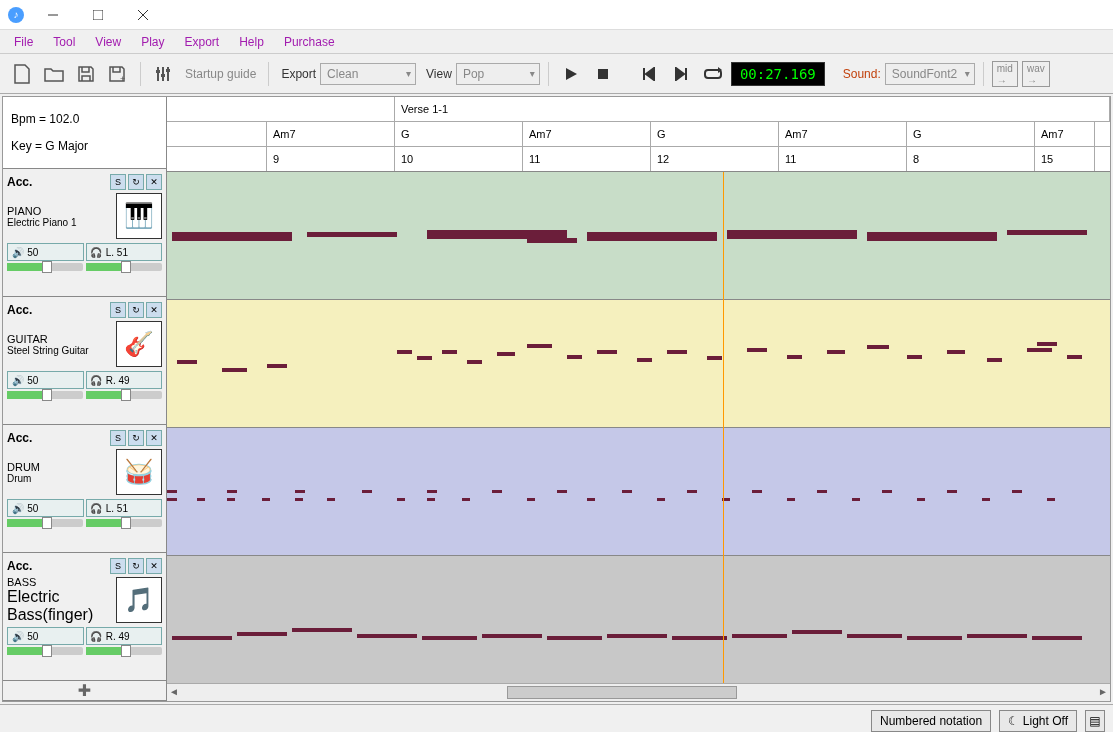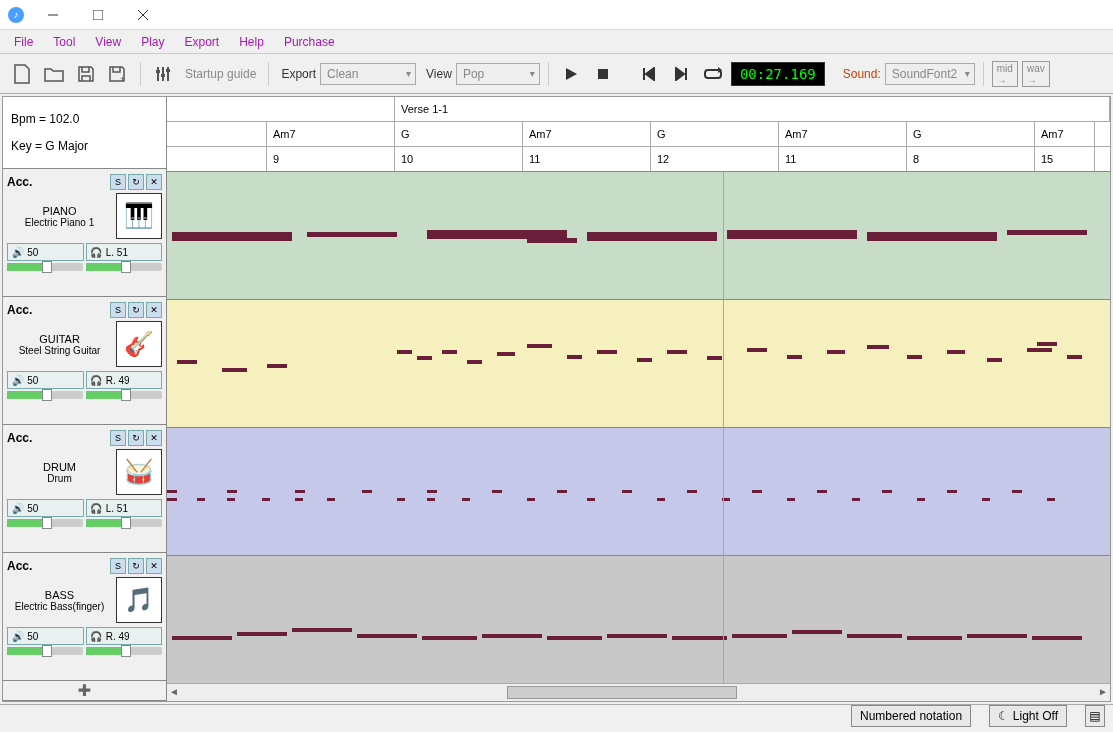--- a/index.html
+++ b/index.html
@@ -21,40 +21,40 @@
 .smallbtn { border: 1px solid #999; background: #eee; padding: 1px 4px; font-size: 10px; color: #888; cursor: pointer; }
 .main { flex: 1; display: flex; overflow: hidden; border: 1px solid #999; margin: 2px; }
 .left { width: 164px; border-right: 1px solid #888; display: flex; flex-direction: column; background: #f0f0f0; }
 .infobox { height: 75px; border-bottom: 1px solid #888; padding: 8px; display: flex; flex-direction: column; justify-content: space-around; background: #fff; }
 .trackbox { height: 128px; border-bottom: 1px solid #888; padding: 4px; display: flex; flex-direction: column; position: relative; }
 .trackheader { display: flex; justify-content: space-between; align-items: center; height: 18px; }
 .trackheader .acc { font-weight: bold; font-size: 12px; }
 .trackheader .trackbtns { display: flex; gap: 2px; }
 .trackheader .tkbtn { width: 16px; height: 16px; border: 1px solid #7aa; background: #cde; display: flex; align-items: center; justify-content: center; font-size: 9px; cursor: pointer; }
 .trackmid { display: flex; align-items: center; gap: 4px; height: 50px; }
-.trackmid .names { flex: 1; text-align: center; font-size: 11px; }
+.trackmid .names { flex: 1; text-align: left; font-size: 11px; }
 .trackmid .iconbox { width: 46px; height: 46px; border: 1px solid #333; background: #fff; display: flex; align-items: center; justify-content: center; font-size: 24px; }
 .trackctl { display: flex; gap: 2px; margin-top: 2px; }
 .ctlbox { border: 1px solid #7aa; background: #e8f0f0; height: 18px; display: flex; align-items: center; padding: 0 4px; font-size: 10px; gap: 3px; }
 .addrow { height: 20px; border-bottom: 1px solid #888; display: flex; align-items: center; justify-content: center; font-size: 16px; color: #666; cursor: pointer; }
 .right { flex: 1; display: flex; flex-direction: column; overflow: hidden; }
 .gridhead { height: 75px; border-bottom: 1px solid #888; display: flex; flex-direction: column; background: #fff; }
 .gridrow { flex: 1; display: flex; border-bottom: 1px solid #aaa; }
 .gridcell { border-right: 1px solid #aaa; padding: 3px 6px; font-size: 11px; display: flex; align-items: center; }
 .tracks { flex: 1; overflow-y: auto; position: relative; }
 .tracklane { height: 128px; border-bottom: 1px solid #888; position: relative; }
 .lane-piano { background: #c8ddc8; }
 .lane-guitar { background: #f5f0be; }
 .lane-drum { background: #c5c8e8; }
 .lane-bass { background: #c8c8c8; }
 .note { position: absolute; background: #6b1e3a; height: 6px; }
 .playhead { position: absolute; top: 0; bottom: 0; width: 1px; background: #f90; left: 556px; z-index: 10; }
 .hscroll { height: 18px; background: #eee; border-top: 1px solid #aaa; position: relative; }
 .hscroll .thumb { position: absolute; left: 340px; width: 230px; top: 2px; bottom: 2px; background: #ccc; border: 1px solid #999; }
-.statusbar { height: 28px; background: #f0f0f0; display: flex; align-items: flex-start; justify-content: flex-end; padding: 0 8px; gap: 18px; border-top: 1px solid #aaa; }
+.statusbar { height: 28px; background: #f0f0f0; display: flex; align-items: flex-end; justify-content: flex-end; padding: 0 8px; gap: 8px; border-top: 1px solid #aaa; }
 .statusbtn { border: 1px solid #888; background: #e8e8e8; padding: 3px 8px; cursor: pointer; display: flex; align-items: center; gap: 4px; font-size: 12px; }
 svg { display: block; }
 .sliders-row { display:flex; gap:3px; margin-top:2px; }
 .sliders-row .sld { flex:1; height:8px; background:#ccc; position:relative; border-radius:2px; }
 .sliders-row .sld .fill { position:absolute; left:0; top:0; bottom:0; background:#6c6; }
 .sliders-row .sld .knob { position:absolute; top:-2px; width:10px; height:12px; background:#fff; border:1px solid #888; }
 </style>
 </head>
 <body>
 
@@ -277,21 +277,21 @@
       <span class="acc">Acc.</span>
       <div class="trackbtns">
         <div class="tkbtn">S</div>
         <div class="tkbtn">↻</div>
         <div class="tkbtn">✕</div>
       </div>
     </div>
     <div class="trackmid">
       <div class="names">
         <div>BASS</div>
-        <div style="font-size:10px">Electric Bass(finger)</div>
+        <div style="font-size:16px">Electric Bass(finger)</div>
       </div>
       <div class="iconbox">🎵</div>
     </div>
     <div class="trackctl">
       <div class="ctlbox" style="flex:1">🔊 50</div>
       <div class="ctlbox" style="flex:1">🎧 R. 49</div>
     </div>
     <div class="sliders-row">
       <div class="sld">
               <div class="fill" style="width:50%"></div>

